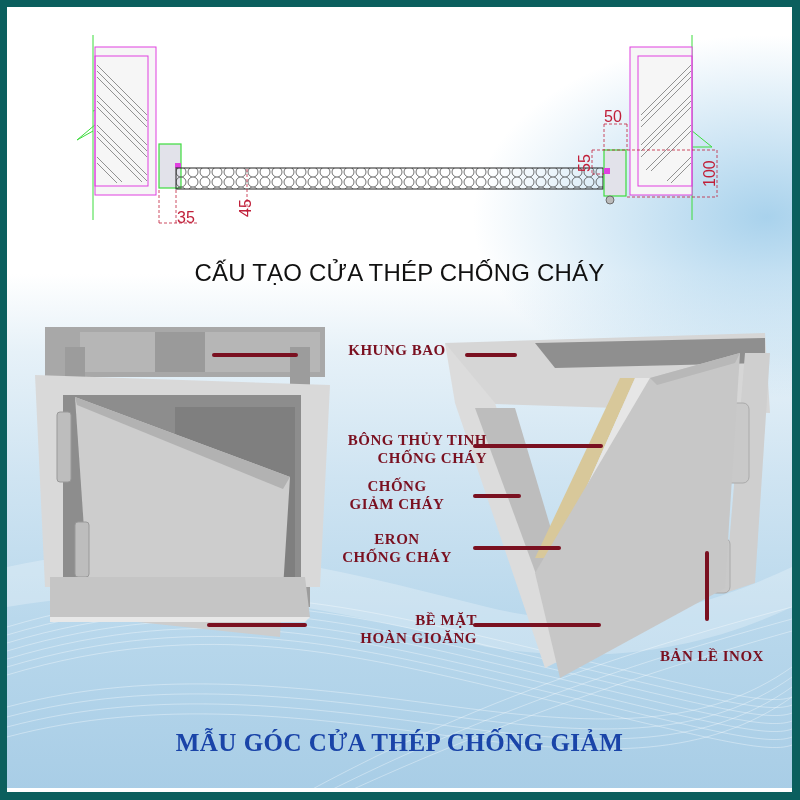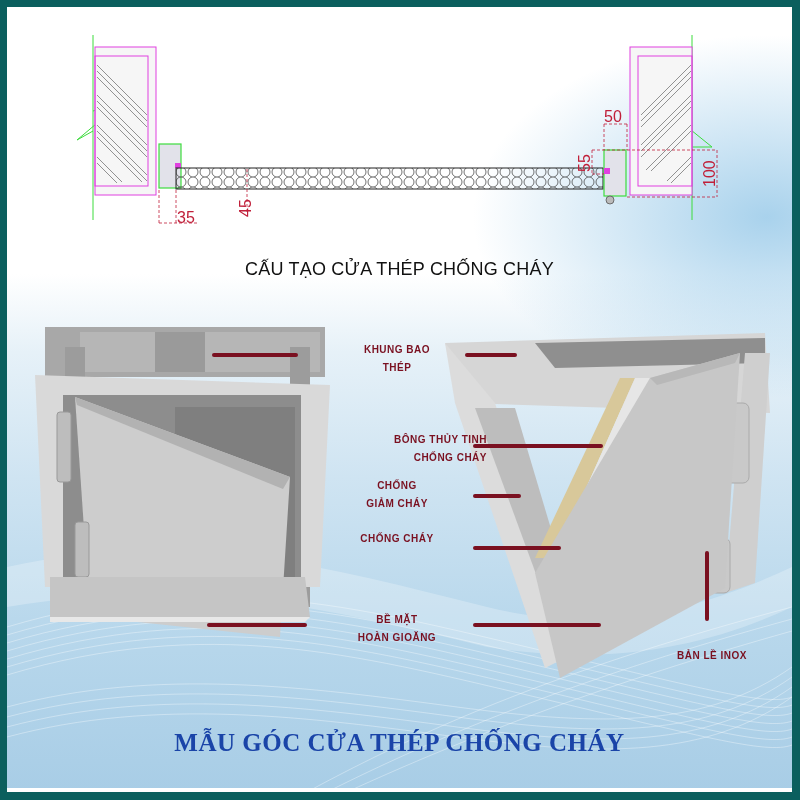--- a/index.html
+++ b/index.html
@@ -3,22 +3,22 @@
 <meta charset="utf-8">
 <style>
   html,body{margin:0;padding:0;}
   body{width:800px;height:800px;position:relative;overflow:hidden;background:#0b5f5e;font-family:"Liberation Sans",sans-serif;}
   .frame{position:absolute;left:7px;top:7px;width:785px;height:785px;overflow:hidden;
     background:
       radial-gradient(ellipse 420px 260px at 760px 210px, rgba(140,195,230,0.75), rgba(255,255,255,0) 70%),
       linear-gradient(180deg,#ffffff 0%,#ffffff 34%,#e6f1f8 44%,#cfe4f2 60%,#b9d8ec 78%,#a8cde6 100%);}
   .waves{position:absolute;left:0;top:0;width:785px;height:785px;}
   .cad{position:absolute;left:0;top:0;width:785px;height:240px;}
-  .title1{position:absolute;left:0;width:785px;top:252px;text-align:center;font-size:18px;color:#111;letter-spacing:0.2px;}
-  .label{position:absolute;font-family:Liberation Sans, sans-serif;font-weight:bold;color:#7a1020;font-size:10px;line-height:18px;text-align:center;letter-spacing:0.5px;}
+  .title1{position:absolute;left:0;width:785px;top:252px;text-align:center;font-size:24px;color:#111;letter-spacing:0.2px;}
+  .label{position:absolute;font-family:Liberation Serif, serif;font-weight:bold;color:#7a1020;font-size:15px;line-height:18px;text-align:center;letter-spacing:0.5px;}
   .leader{position:absolute;height:4px;background:#7a1020;border-radius:2px;}
   .vleader{position:absolute;width:4px;background:#7a1020;border-radius:2px;}
   .title2{position:absolute;left:0;width:785px;top:722px;text-align:center;font-family:"Liberation Serif",serif;font-weight:bold;font-size:25px;color:#1a44a8;letter-spacing:0.5px;}
   .bottomline{position:absolute;left:0;top:781px;width:785px;height:4px;background:#fff;}
   .photo{position:absolute;}
 </style>
 </head>
 <body>
 
 <div class="frame">
@@ -147,48 +147,48 @@
     <rect x="275" y="215" width="20" height="55" rx="6" fill="#c9c9c9" stroke="#aaa"></rect>
     <polygon points="185,55 200,55 120,235 100,235" fill="#d8c89a"></polygon>
     <polygon points="200,55 215,55 130,240 120,235" fill="#e6e6e6"></polygon>
     <polygon points="215,55 305,30 290,265 125,355 100,250" fill="#c7c7c7"></polygon>
     <polygon points="215,55 305,30 300,40 222,62" fill="#b8b8b8"></polygon>
   </svg>
 
   <div class="leader" style="left:205px;top:346px;width:86px;"></div>
   <div class="label" style="left:310px;top:334px;width:160px;">
     <div>KHUNG BAO</div>
-    <div>THÉP</div>
   </div>
   <div class="leader" style="left:458px;top:346px;width:52px;"></div>
 
   <div class="label" style="left:290px;top:424px;width:190px;text-align:right;">
     <div>BÔNG THỦY TINH</div>
     <div>CHỐNG CHÁY</div>
   </div>
   <div class="leader" style="left:466px;top:437px;width:130px;"></div>
 
   <div class="label" style="left:310px;top:470px;width:160px;">
     <div>CHỐNG</div>
     <div>GIẢM CHÁY</div>
   </div>
   <div class="leader" style="left:466px;top:487px;width:48px;"></div>
 
   <div class="label" style="left:310px;top:523px;width:160px;">
+    <div>ERON</div>
     <div>CHỐNG CHÁY</div>
   </div>
   <div class="leader" style="left:466px;top:539px;width:88px;"></div>
 
   <div class="leader" style="left:200px;top:616px;width:100px;"></div>
-  <div class="label" style="left:310px;top:604px;width:160px;">
+  <div class="label" style="left:310px;top:604px;width:160px;text-align:right;">
     <div>BỀ MẶT</div>
     <div>HOÀN GIOĂNG</div>
   </div>
   <div class="leader" style="left:466px;top:616px;width:128px;"></div>
 
   <div class="vleader" style="left:698px;top:544px;height:70px;"></div>
   <div class="label" style="left:640px;top:640px;width:130px;">
     <div>BẢN LỀ INOX</div>
   </div>
 
-  <div class="title2">MẪU GÓC CỬA THÉP CHỐNG CHÁY</div>
+  <div class="title2">MẪU GÓC CỬA THÉP CHỐNG GIẢM</div>
   <div class="bottomline"></div>
 </div>
 
 </body></html>

